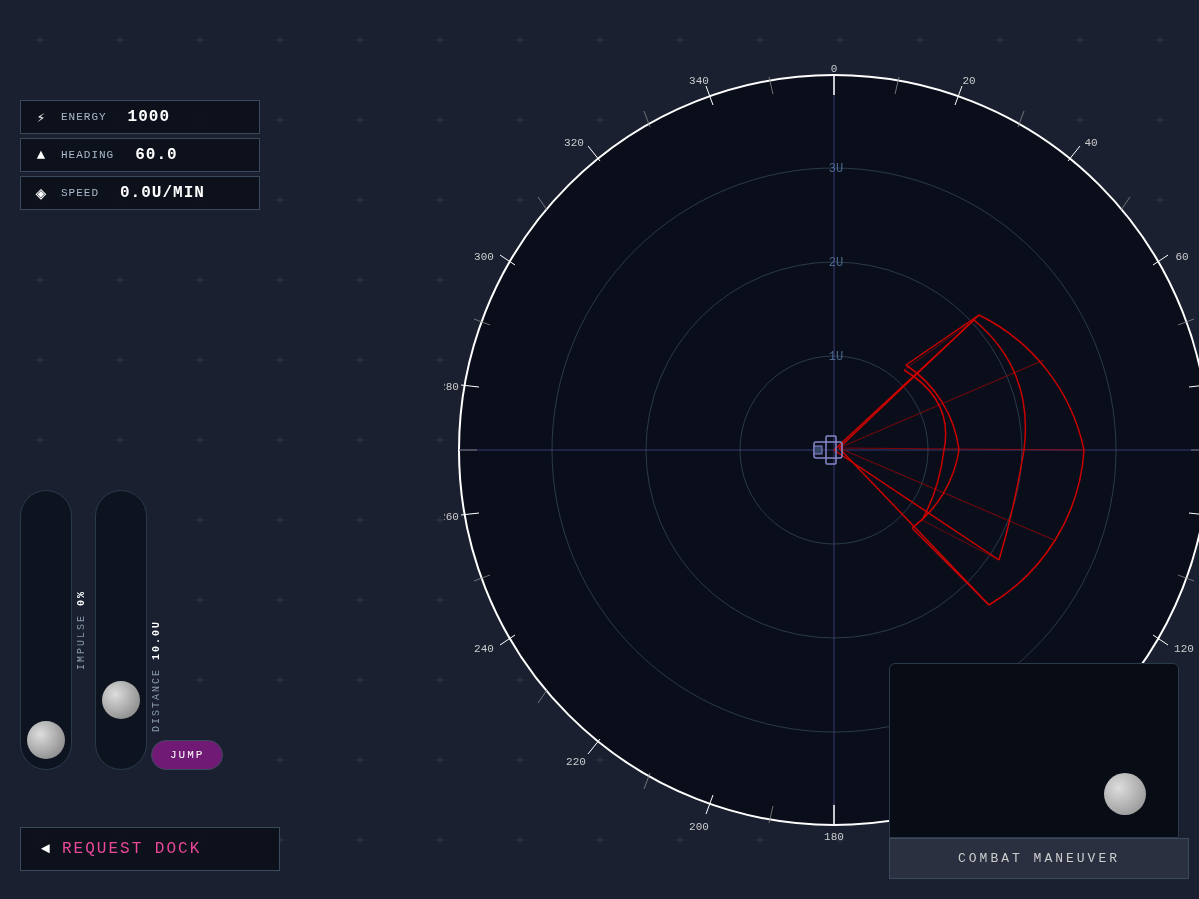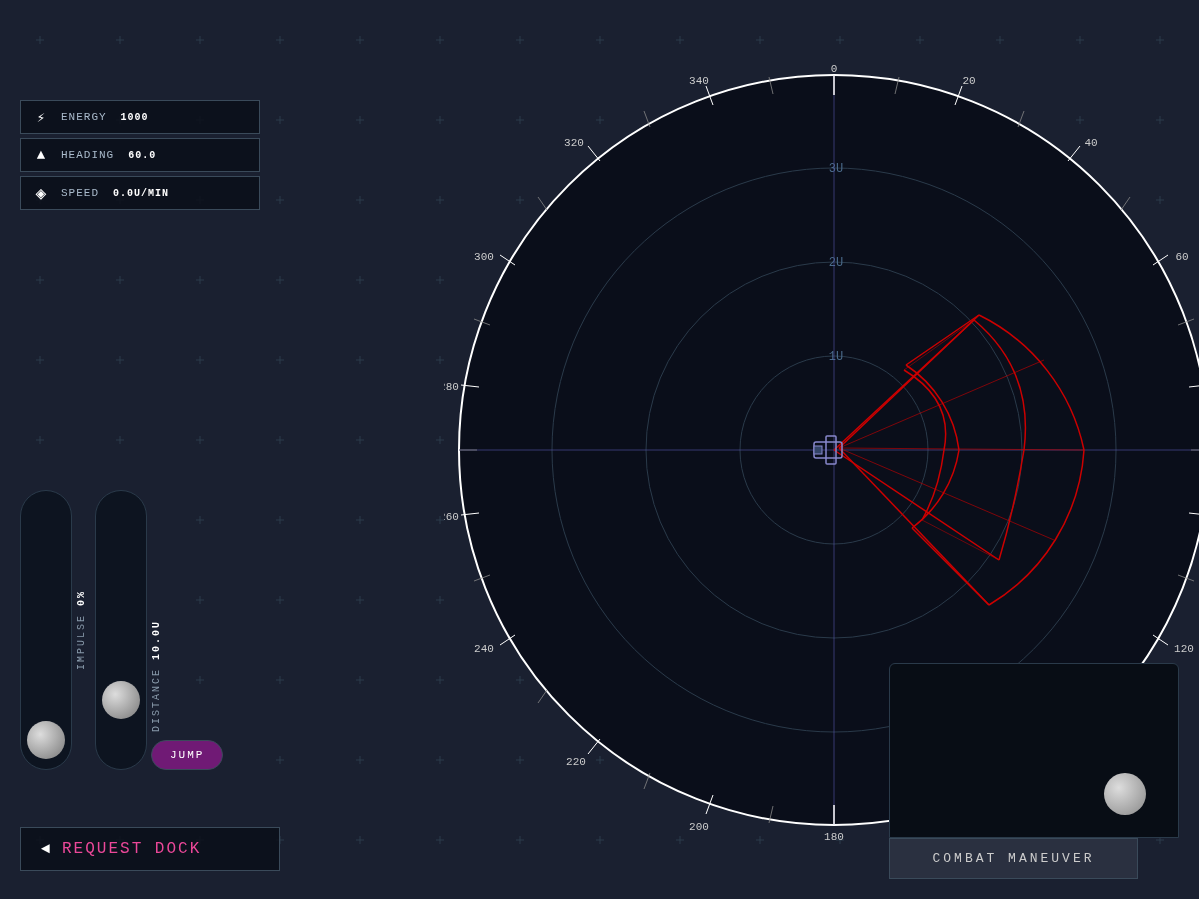--- a/index.html
+++ b/index.html
@@ -55,25 +55,25 @@
 
     .hud-label {
       font-size: 11px;
       color: #aabbcc;
       letter-spacing: 1px;
       text-transform: uppercase;
       flex-shrink: 0;
     }
 
     .hud-value {
-      font-size: 10px;
+      font-size: 16px;
       font-weight: bold;
       color: #ffffff;
       letter-spacing: 1px;
-      margin-left: 4px;
+      margin-left: 11px;
     }
 
     
     .radar-container {
       position: absolute;
       top: 50%;
       left: 50%;
       transform: translate(-20%, -50%);
       z-index: 5;
     }
@@ -393,21 +393,21 @@
       width: 42px;
       height: 42px;
       background: radial-gradient(circle at 35% 35%, #dddddd, #888888);
       border-radius: 50%;
       position: absolute;
       bottom: 22px;
       right: 32px;
     "></div>
   </div>
   <button style="
-    width: 249px;
+    width: 300px;
     background: #2a3040;
     border: 1px solid #3a4a5a;
     border-top: 1px solid #3a4a5a;
     color: #cccccc;
     font-family: 'Courier New', monospace;
     font-size: 13px;
     letter-spacing: 3px;
     text-transform: uppercase;
     padding: 12px 0;
     text-align: center;

